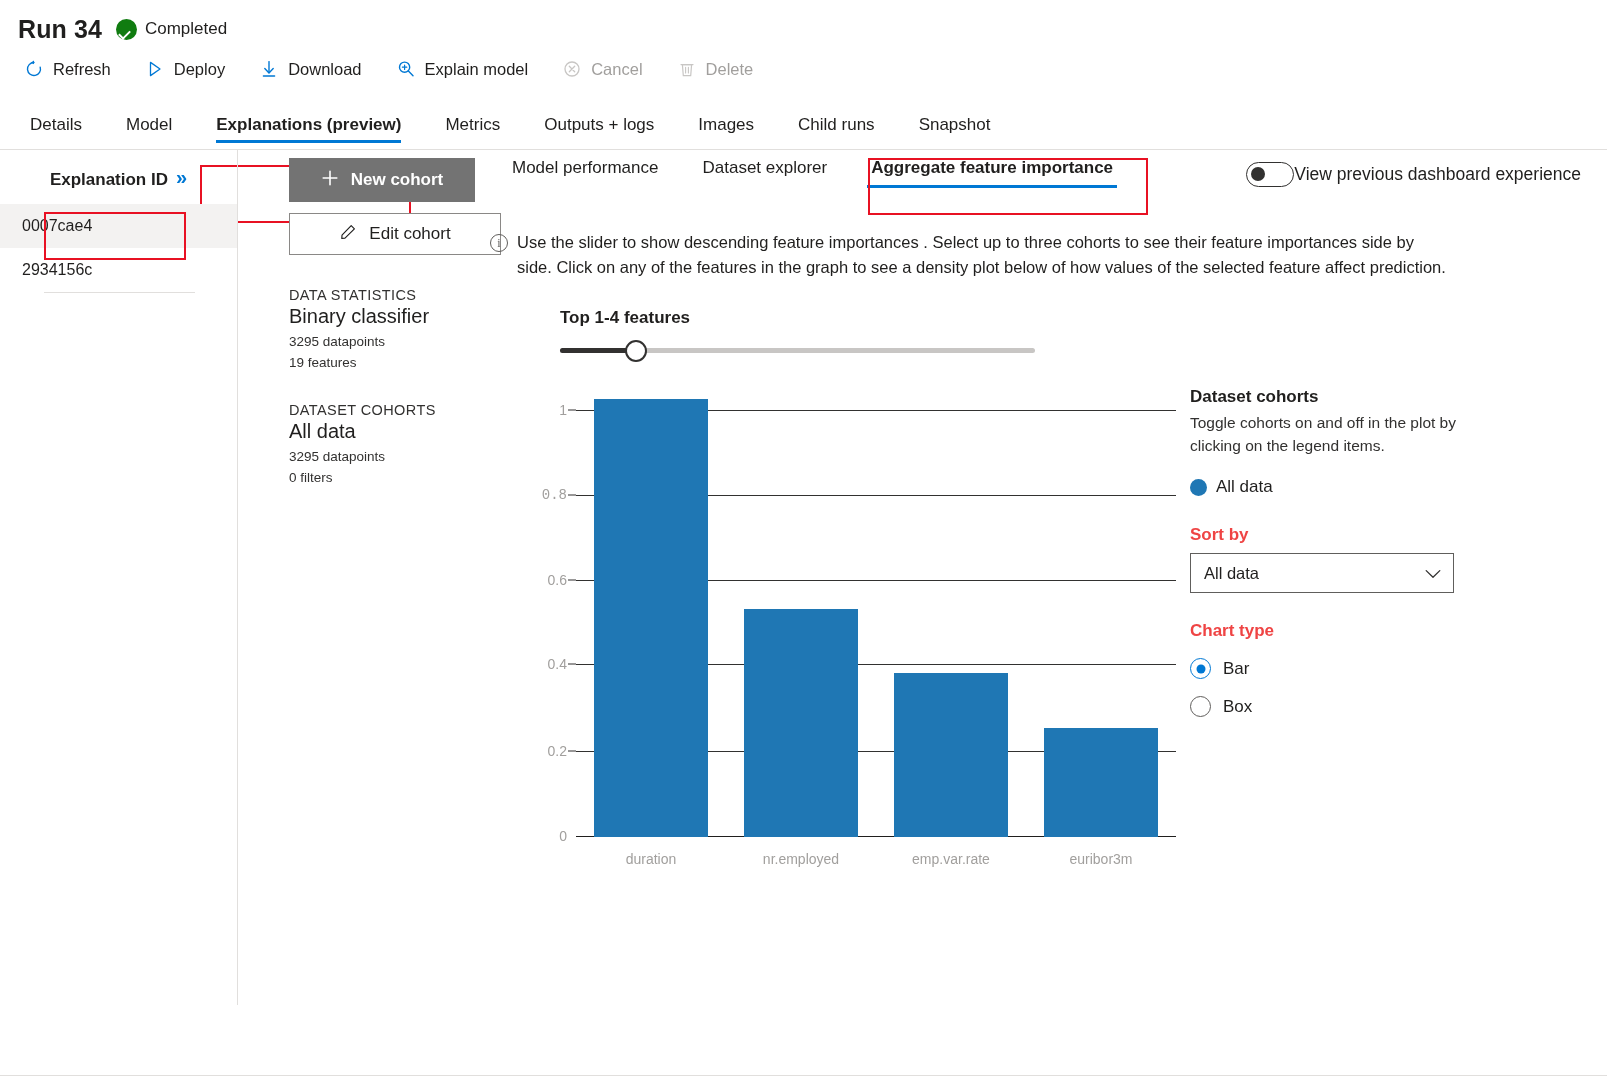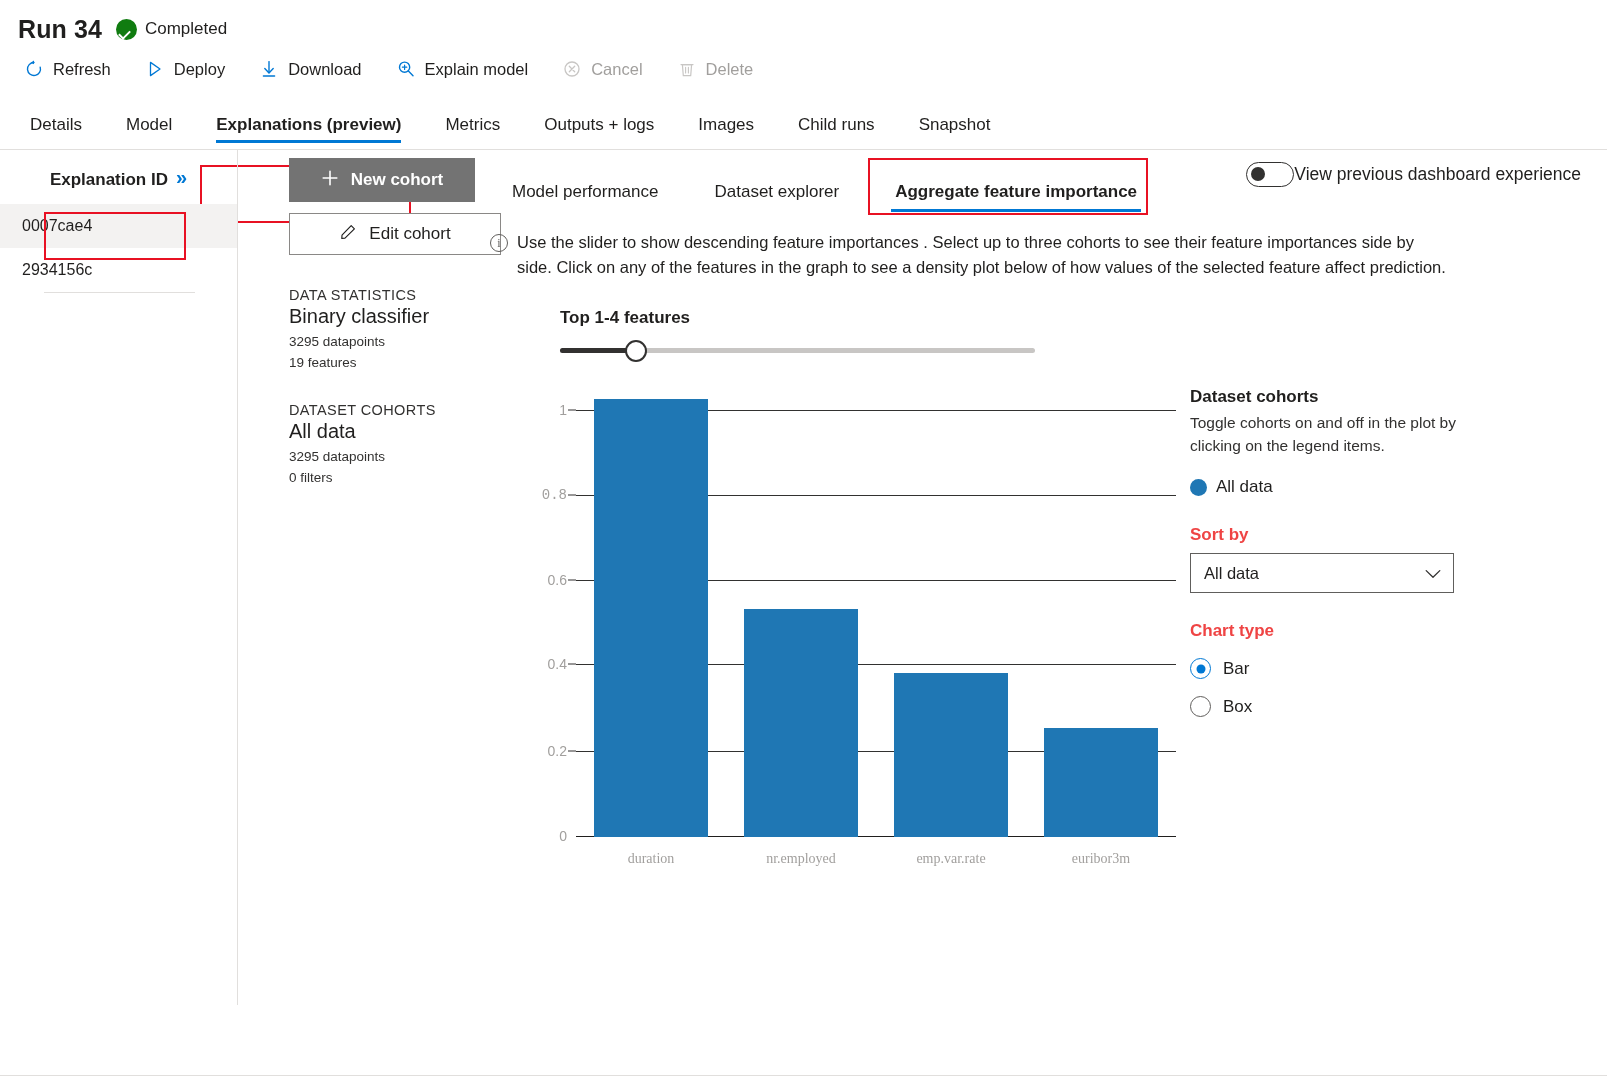--- a/index.html
+++ b/index.html
@@ -126,21 +126,21 @@
     display: flex; align-items: center; justify-content: center; gap: 12px;
     margin-top: 11px; font-family: "Liberation Sans", sans-serif;
   }
   .stat-block { margin-top: 32px; }
   .stat-cap { font-size: 14.5px; color: #323130; letter-spacing: .4px; }
   .stat-title { font-size: 20px; color: #201f1e; margin-top: 2px; }
   .stat-line { font-size: 13.5px; color: #323130; margin-top: 6px; }
 
   
   .panel-col { flex: 1; position: relative; padding-left: 14px; }
-  .subtabs { display: flex; align-items: flex-end; height: 56px; position: relative; gap: 12px; }
+  .subtabs { display: flex; align-items: flex-start; height: 56px; position: relative; }
   .subtab {
     font-size: 17px; color: #201f1e; padding: 0 22px 12px 22px; cursor: pointer;
     position: relative; white-space: nowrap;
   }
   .subtab.active { font-weight: 700; }
   .subtab.active .subtab-underline {
     position: absolute; left: 18px; right: 18px; bottom: 2px; height: 3.5px; background: #0078d4;
   }
 
   .info-text {
@@ -190,21 +190,21 @@
     font-size: 14px; color: #a19f9d; white-space: nowrap;
   }
   .tick-mark {
     position: absolute; right: 100%; width: 8px; height: 1px; background: #323130;
     transform: translateY(-0.5px);
   }
   .axis-bottom { position: absolute; left: 0; right: 0; bottom: 0; height: 1.6px; background: #201f1e; }
   .bars { position: absolute; left: 0; right: 0; bottom: 0; top: 0; display: flex; align-items: flex-end; }
   .bar-slot { flex: 1; display: flex; flex-direction: column; align-items: center; justify-content: flex-end; height: 100%; }
   .bar { width: 76%; background: #1f77b4; cursor: pointer; }
-  .xlabels { position: absolute; left: 86px; top: 476px; width: 600px; display: flex; font-family: Liberation Serif, serif; }
+  .xlabels { position: absolute; left: 86px; top: 476px; width: 600px; display: flex; }
   .xlabel { flex: 1; text-align: center; font-size: 14px; color: #a19f9d; }
 
   
   .chart-controls { width: 300px; padding-top: 12px; }
   .ctl-h { font-size: 17px; font-weight: 700; color: #201f1e; }
   .ctl-sub { font-size: 15.5px; color: #323130; line-height: 1.45; margin-top: 5px; max-width: 268px; }
   .legend-item { display: flex; align-items: center; gap: 9px; margin-top: 20px; cursor: pointer; }
   .legend-dot { width: 17px; height: 17px; border-radius: 50%; background: #1f77b4; }
   .legend-text { font-size: 17px; color: #201f1e; }
   .ctl-h2 { font-size: 17px; font-weight: 700; color: #ef4444; margin-top: 28px; }

